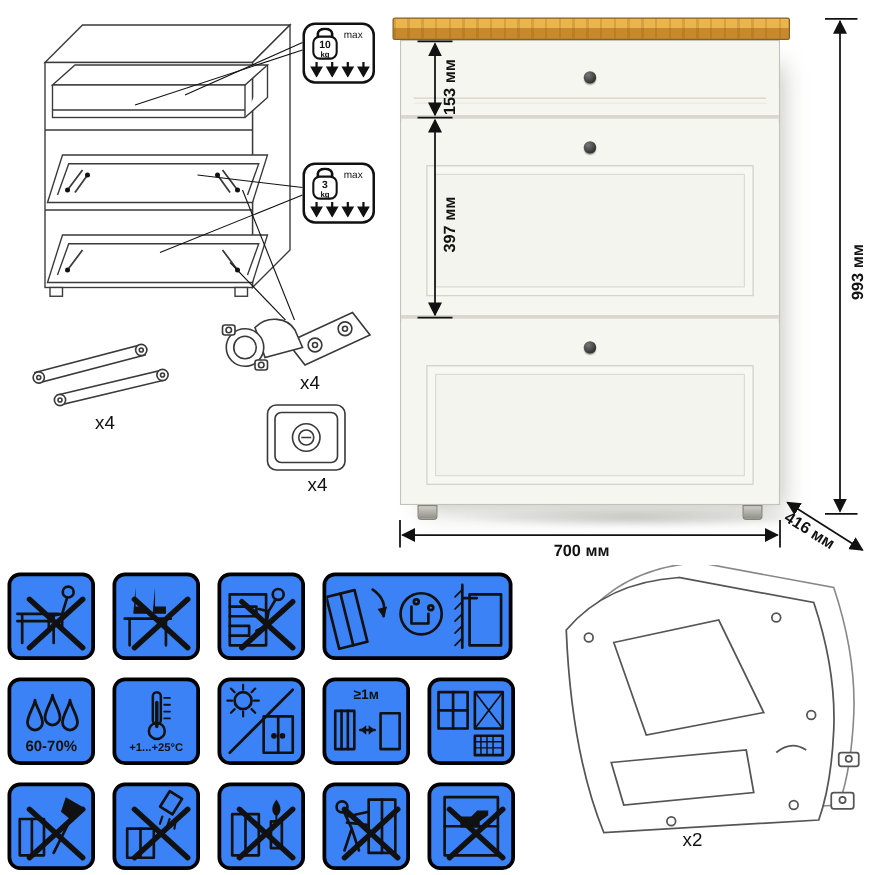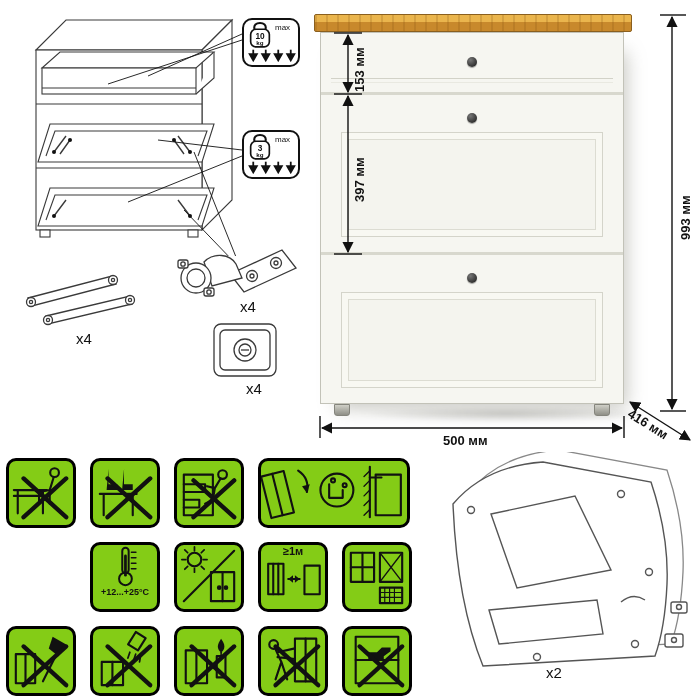--- a/index.html
+++ b/index.html
@@ -39,22 +39,22 @@
   .sec-door2{top:225px;height:145px}
   .knob{position:absolute;left:50%;width:10px;height:10px;margin-left:-5px;border-radius:50%;
     background:radial-gradient(circle at 35% 30%,#777,#151515);box-shadow:0 1px 1px rgba(0,0,0,.35)}
   .groove{position:absolute;left:10px;right:10px;bottom:9px;height:5px;border-top:1px solid #d2d2c8;border-bottom:1px solid #e9e9e1}
   .panel{position:absolute;left:20px;right:20px;top:34px;bottom:15px;background:#f4f4ee;
     border:1px solid #d4d4ca;box-shadow:inset 0 0 0 6px #f8f8f2,inset 0 0 0 7px #dcdcd2}
   .foot{position:absolute;width:16px;height:12px;background:linear-gradient(#cfcfc7,#8f8f87);
     border:1px solid #85857d;border-radius:0 0 3px 3px}
 
   
-  .pic{position:absolute;width:70px;height:70px;background:#84cc16;border:3px solid #000;border-radius:10px;
-    display:flex;flex-direction:column;align-items:center;justify-content:flex-start;overflow:hidden}
+  .pic{position:absolute;width:70px;height:70px;background:#3b82f6;border:3px solid #000;border-radius:10px;
+    display:flex;flex-direction:column;align-items:center;justify-content:center;overflow:hidden}
   .pic.wide{width:152px}
   .pic svg{stroke:#111;fill:none;stroke-width:2.2;stroke-linecap:round;stroke-linejoin:round}
   .pic .xmark{stroke-width:4.5}
   .pic-text{font-weight:bold;color:#111;line-height:1;margin-top:1px}
   .t-hum{font-size:12px}.t-temp{font-size:9px}.t-dist{font-size:11px;margin-bottom:1px}
 </style>
 </head>
 <body>
 
 <div class="page">
@@ -235,21 +235,21 @@
       <line x1="20" y1="416" x2="20" y2="438"></line>
       <line x1="324" y1="416" x2="324" y2="438"></line>
       <line x1="22" y1="428" x2="322" y2="428" marker-start="url(#ar)" marker-end="url(#ar)"></line>
       <line x1="330" y1="402" x2="390" y2="440" marker-start="url(#ar)" marker-end="url(#ar)"></line>
     </g>
   </svg>
 
   <div class="dim-label vert" style="left:352px;top:92px">153 мм</div>
   <div class="dim-label vert" style="left:352px;top:202px">397 мм</div>
   <div class="dim-label vert" style="left:678px;top:240px">993 мм</div>
-  <div class="dim-label" style="left:443px;top:433px">500 мм</div>
+  <div class="dim-label" style="left:443px;top:433px">700 мм</div>
   <div class="dim-label diag" style="left:633px;top:406px">416 мм</div>
 
   <svg class="abs" style="left:425px;top:452px" width="272" height="232" viewBox="0 0 272 232">
     <g stroke="#888" stroke-width="1.3" fill="#fff" transform="translate(16,-12)">
       <path d="M28,52 Q60,14 118,10 L226,30 Q244,84 242,132 Q240,176 230,204 L58,214 Q32,150 28,52 Z"></path>
     </g>
     <g stroke="#555" stroke-width="1.4" fill="#fff">
       <path d="M28,52 Q60,14 118,10 L226,30 Q244,84 242,132 Q240,176 230,204 L58,214 Q32,150 28,52 Z"></path>
       <path d="M66,62 L150,44 L186,118 L92,136 Z"></path>
       <path d="M64,158 L172,148 L178,182 L74,192 Z"></path>
@@ -307,28 +307,36 @@
       <path d="M70,38 h14 v-8 M70,38 v-14"></path>
       <circle cx="86" cy="25" r="2"></circle>
         <circle cx="74" cy="20" r="2"></circle>
       <line x1="112" y1="6" x2="112" y2="58"></line>
       <path d="M112,10 l-6,6 M112,20 l-6,6 M112,30 l-6,6 M112,40 l-6,6 M112,50 l-6,6" stroke-width="1.4"></path>
       <rect x="118" y="14" width="26" height="42"></rect>
       <path d="M112,17 h12"></path>
     </svg>
   </div>
 
+  <div class="pic" style="left:6px;top:542px">
+    <svg width="58" height="38" viewBox="0 0 58 38">
+      <path d="M10,26 C10,20 16,12 16,8 C16,12 22,20 22,26 A6,6 0 1 1 10,26 Z"></path>
+      <path d="M24,22 C24,16 30,8 30,4 C30,8 36,16 36,22 A6,6 0 1 1 24,22 Z"></path>
+      <path d="M38,26 C38,20 44,12 44,8 C44,12 50,20 50,26 A6,6 0 1 1 38,26 Z"></path>
+    </svg>
+    <div class="pic-text t-hum">60-70%</div>
+  </div>
   <div class="pic" style="left:90px;top:542px">
     <svg width="58" height="42" viewBox="0 0 58 46">
       <rect x="26" y="3" width="7" height="28" rx="3.5"></rect>
       <circle cx="29.5" cy="37" r="7"></circle>
       <line x1="29.5" y1="12" x2="29.5" y2="33" stroke-width="3"></line>
       <path d="M36,8 h5 M36,14 h5 M36,20 h5 M36,26 h5" stroke-width="1.6"></path>
     </svg>
-    <div class="pic-text t-temp">+12...+25°C</div>
+    <div class="pic-text t-temp">+1...+25°C</div>
   </div>
   <div class="pic" style="left:174px;top:542px">
     <svg width="62" height="62" viewBox="0 0 64 64">
       <line x1="6" y1="58" x2="58" y2="6"></line>
       <circle cx="17" cy="15" r="7"></circle>
       <path d="M17,2 v4 M17,24 v4 M4,15 h4 M26,15 h4 M7,5 l3,3 M24,22 l3,3 M27,5 l-3,3 M10,22 l-3,3" stroke-width="1.8"></path>
       <rect x="34" y="28" width="24" height="30"></rect>
         <line x1="46" y1="28" x2="46" y2="58"></line>
       <circle cx="42.5" cy="44" r="1.3" fill="#111"></circle>
         <circle cx="49.5" cy="44" r="1.3" fill="#111"></circle>

